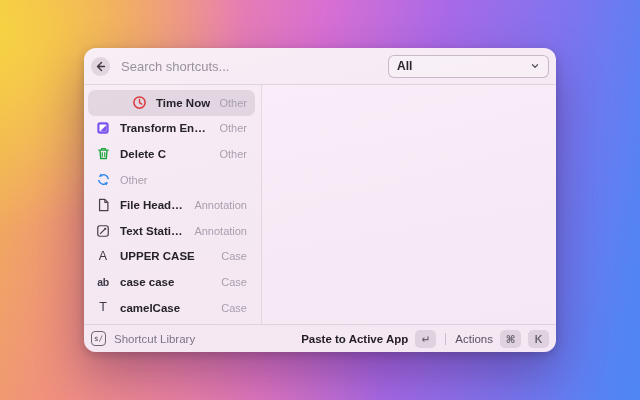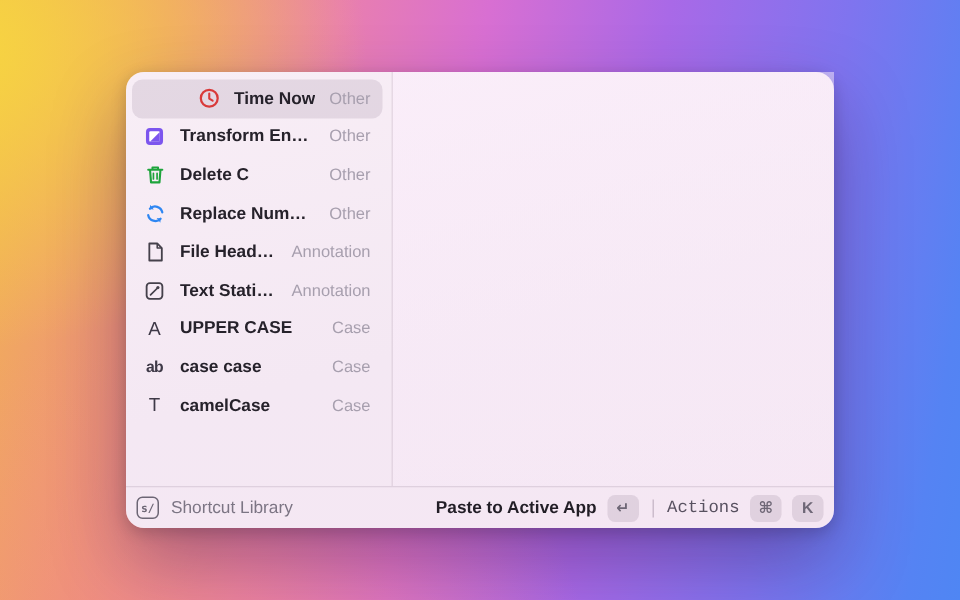--- a/index.html
+++ b/index.html
@@ -50,27 +50,45 @@
   .app-badge{width:15px;height:15px;flex:none;box-sizing:border-box;border:1.3px solid #6d6675;
     border-radius:4px;display:flex;align-items:center;justify-content:center;
     font-size:7.5px;color:#6d6675;font-weight:700;font-family:"DejaVu Sans Mono",monospace;}
   .app-name{margin-left:8px;font-size:11.5px;color:#7c7584;text-align:right;}
   .footer-right{margin-left:auto;display:flex;align-items:center;gap:7px;text-align:right;}
   .primary-action{font-size:11.5px;font-weight:700;color:#221e26;}
   .key-badge{min-width:21px;height:18px;box-sizing:border-box;padding:0 4px;border-radius:5px;
     background:rgba(110,90,115,.15);color:#6e6776;font-size:10.5px;font-weight:600;
     display:flex;align-items:center;justify-content:center;cursor:pointer;}
   .footer-divider{width:1px;height:12px;background:rgba(110,90,115,.3);margin:0 2px;}
-  .secondary-action{font-size:11.5px;font-weight:500;color:#585160;font-family:Liberation Mono, monospace;}
+  .secondary-action{font-size:11.5px;font-weight:500;color:#585160;}
 </style>
 </head>
 <body>
 
 <div class="window">
 
+  <div class="searchbar">
+    <div class="back-btn">
+      <span>
+        <svg width="11" height="11" viewBox="0 0 11 11">
+            <path d="M6.5 1.5 L2.5 5.5 L6.5 9.5 M2.5 5.5 H9.5" stroke="#3a3540" stroke-width="1.4" fill="none" stroke-linecap="round" stroke-linejoin="round"></path>
+          </svg>
+      </span>
+    </div>
+    <input class="search-input" placeholder="Search shortcuts..." style="">
+    <div class="dropdown">
+      <span class="dropdown-value">All</span>
+      <span>
+        <svg width="10" height="10" viewBox="0 0 10 10">
+            <path d="M2.5 3.8 L5 6.4 L7.5 3.8" stroke="#5a5460" stroke-width="1.3" fill="none" stroke-linecap="round" stroke-linejoin="round"></path>
+          </svg>
+      </span>
+    </div>
+  </div>
 
   <div class="content">
     <div class="listpane">
         <div class="row selected">
     <span class="icon16">
             <svg width="15" height="15" viewBox="0 0 16 16">
               <circle cx="8" cy="8" r="6" fill="none" stroke="#d93a3a" stroke-width="1.6"></circle>
               <path d="M8 4.7 V8.2 L10.4 9.7" fill="none" stroke="#d93a3a" stroke-width="1.5" stroke-linecap="round" stroke-linejoin="round"></path>
             </svg>
           </span>
@@ -102,21 +120,20 @@
   </div>
         <div class="row">
     <span class="icon16">
             <svg width="15" height="15" viewBox="0 0 16 16">
               <path d="M13 7 A5.2 5.2 0 0 0 4.2 4.4" fill="none" stroke="#2e86f2" stroke-width="1.6" stroke-linecap="round"></path>
               <path d="M4.4 1.6 L4.1 4.6 L7 4.9 Z" fill="#2e86f2"></path>
               <path d="M3 9 A5.2 5.2 0 0 0 11.8 11.6" fill="none" stroke="#2e86f2" stroke-width="1.6" stroke-linecap="round"></path>
               <path d="M11.6 14.4 L11.9 11.4 L9 11.1 Z" fill="#2e86f2"></path>
             </svg>
           </span>
-    <span class="label">Replace Number</span>
     <span class="category">Other</span>
   </div>
         <div class="row">
     <span class="icon16">
             <svg width="13" height="14" viewBox="0 0 14 16">
               <path d="M2.5 1.5 H8.5 L12 5 V14.5 H2.5 Z" fill="none" stroke="#45414b" stroke-width="1.4" stroke-linejoin="round"></path>
               <path d="M8.5 1.8 V5 H11.8" fill="none" stroke="#45414b" stroke-width="1.2" stroke-linejoin="round"></path>
             </svg>
           </span>
     <span class="label">File Head Annotation</span>

